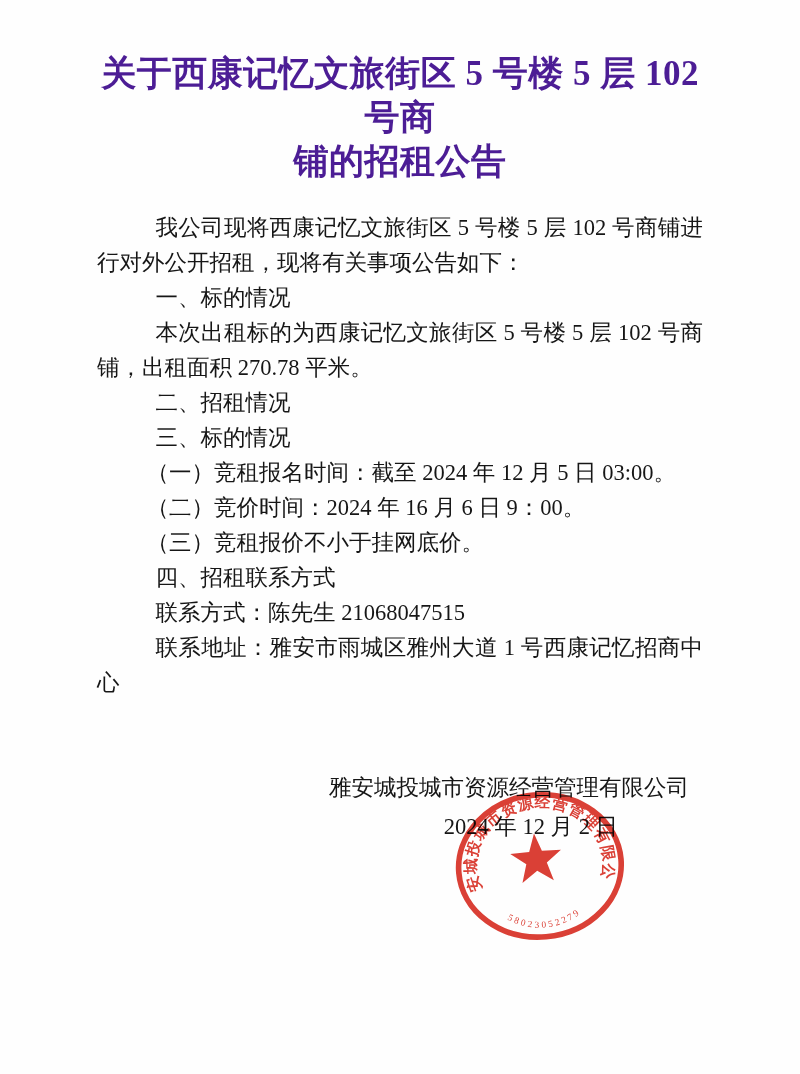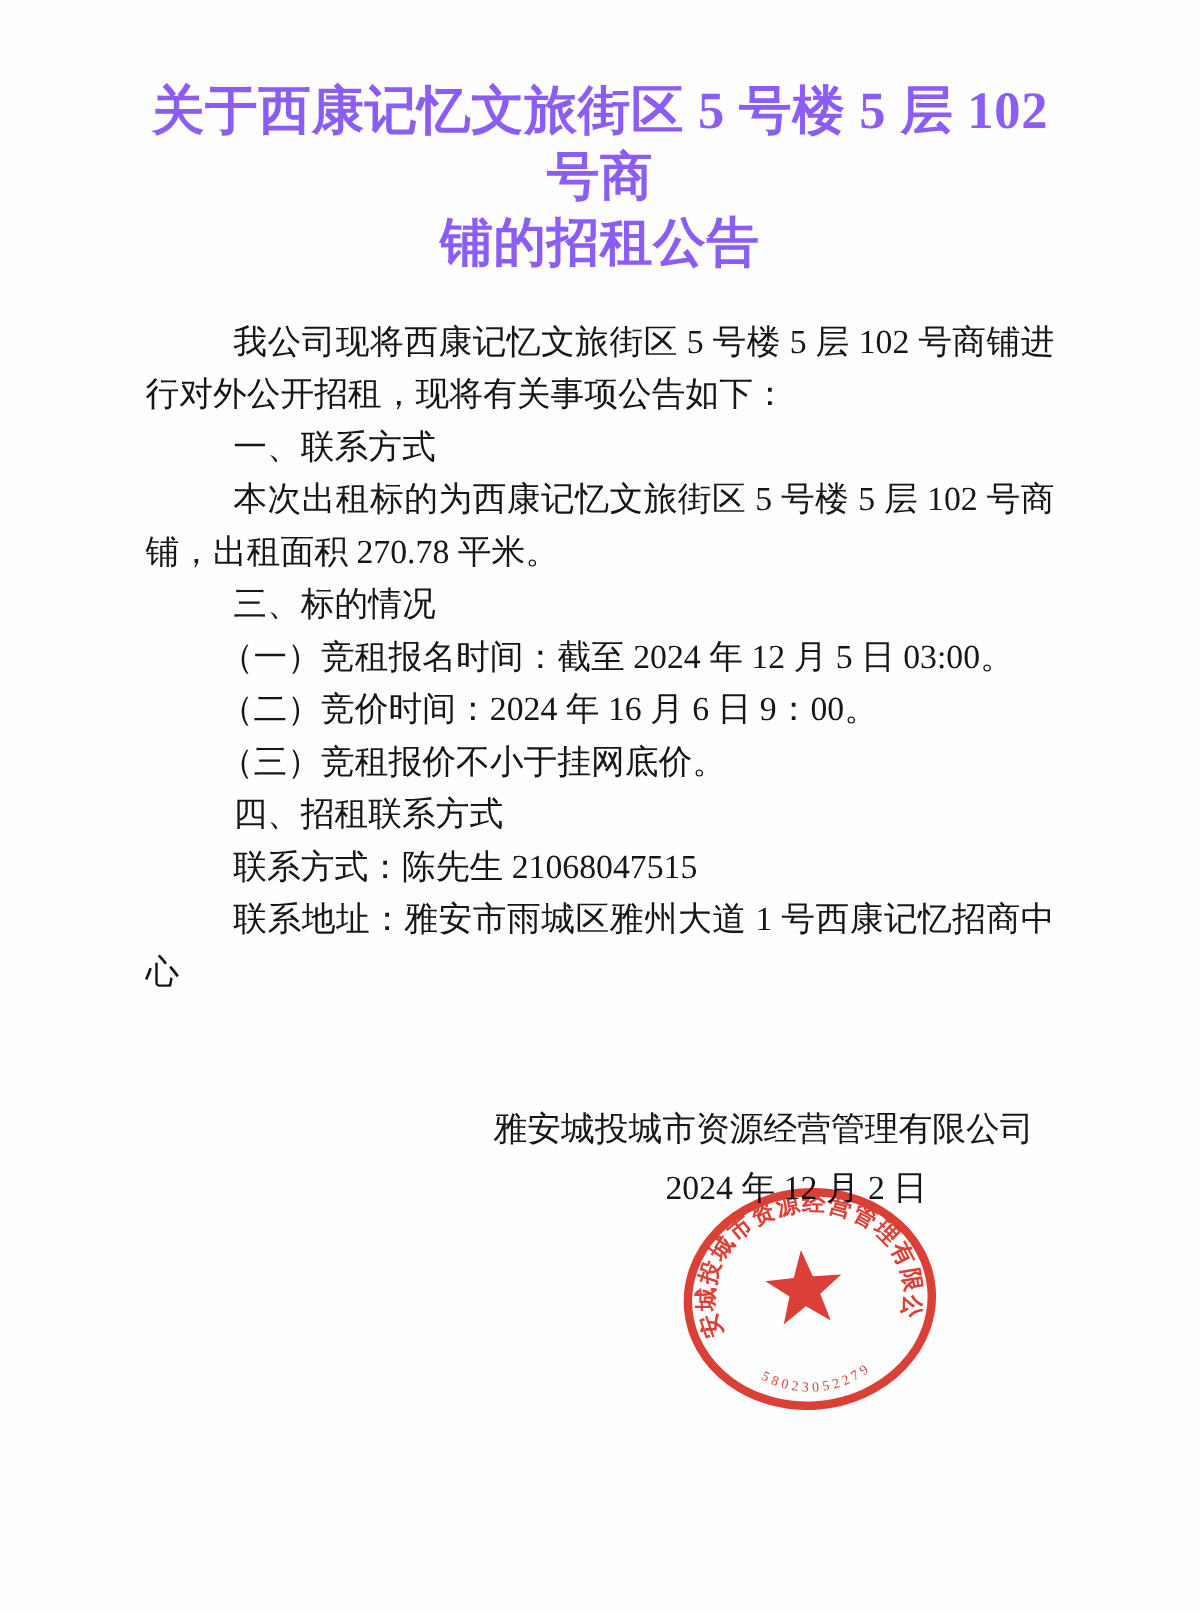--- a/index.html
+++ b/index.html
@@ -12,21 +12,21 @@
     font-family: "Liberation Serif", "DejaVu Serif", serif;
     color: #161616;
   }
   .content { padding: 50px 97px 0 97px; }
   .title {
     margin: 2px 0 26px 0;
     font-size: 35px;
     font-weight: 700;
     line-height: 44px;
     text-align: center;
-    color: #8b5cf6;
+    color: #4c1d95;
     letter-spacing: 0.5px;
   }
   .title .tline { display: block; }
   .para {
     margin: 0;
     font-size: 22.5px;
     line-height: 35px;
     text-align: justify;
     text-justify: inter-character;
   }
@@ -71,23 +71,24 @@
 <div class="page">
   <div class="content">
 
     <h1 class="title">
       <span class="tline">关于西康记忆文旅街区 5 号楼 5 层 102 号商</span>
       <span class="tline">铺的招租公告</span>
     </h1>
 
     <p class="para indent">我公司现将西康记忆文旅街区 5 号楼 5 层 102 号商铺进行对外公开招租，现将有关事项公告如下：</p>
 
-    <p class="para indent">一、联系方式</p>
+    <p class="para indent">一、标的情况</p>
     <p class="para indent">本次出租标的为西康记忆文旅街区 5 号楼 5 层 102 号商铺，出租面积 270.78 平米。</p>
 
+    <p class="para indent">二、招租情况</p>
 
     <p class="para indent">三、标的情况</p>
     <p class="para item">（一）竞租报名时间：截至 2024 年 12 月 5 日 03:00。</p>
     <p class="para item">（二）竞价时间：2024 年 16 月 6 日 9：00。</p>
     <p class="para item">（三）竞租报价不小于挂网底价。</p>
 
     <p class="para indent">四、招租联系方式</p>
     <p class="para indent">联系方式：陈先生 21068047515</p>
     <p class="para indent">联系地址：雅安市雨城区雅州大道 1 号西康记忆招商中心</p>
 

